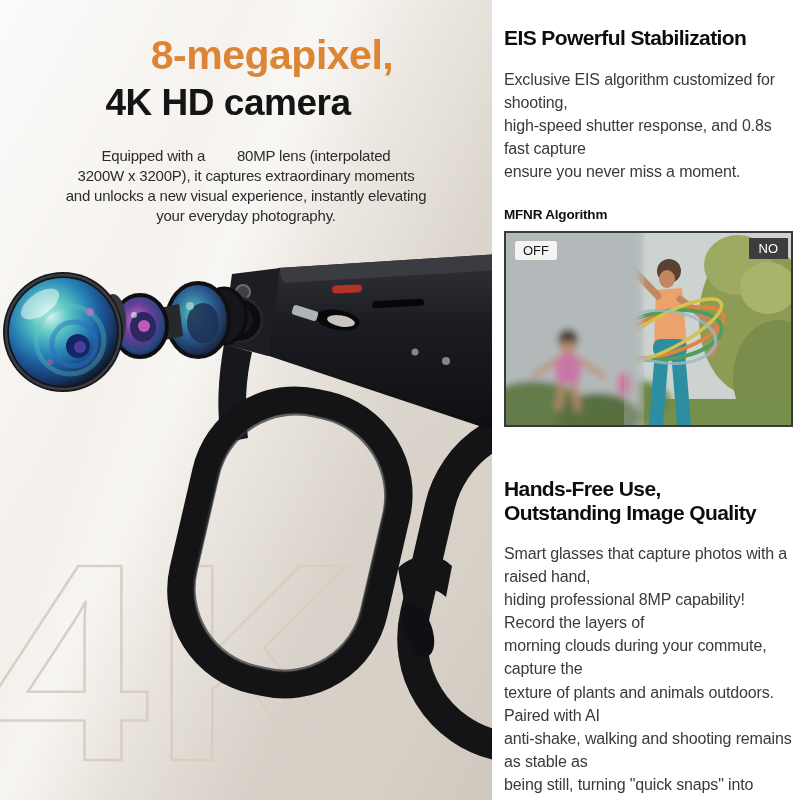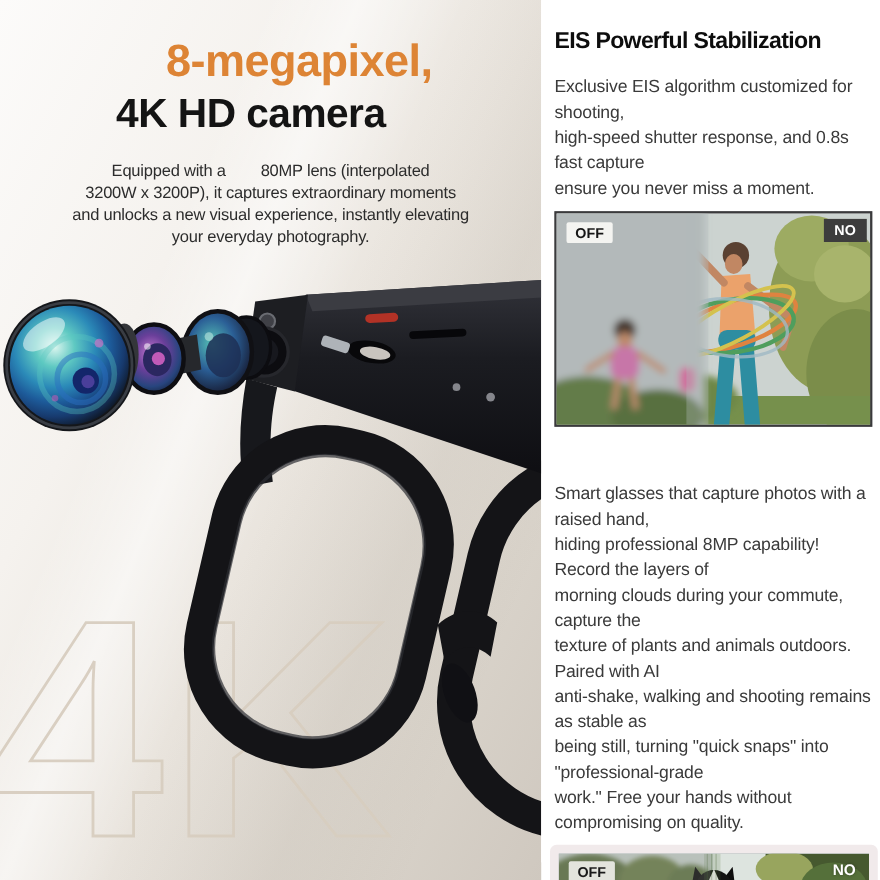--- a/index.html
+++ b/index.html
@@ -34,21 +34,21 @@
   .section-2 { margin-top:50px; }
   .sub-hdr { font-size:17px; font-weight:700; margin-top:12px; letter-spacing:0; }
 
   .compare { position:relative; margin-top:9px; width:289px; height:196px; border:2px solid #3a3a3c; background:#aaa; }
   .compare svg { display:block; width:100%; height:100%; }
 
   .hdr-card { position:relative; margin-left:-4px; margin-top:8px; width:298px; height:212px; background:#f1eaeb; border-radius:6px 6px 0 0; padding:8px; }
   .hdr-photo { position:relative; width:282px; height:186px; background:#9aa; overflow:hidden; }
   .hdr-photo svg { display:block; width:100%; height:100%; }
 
-  .badge { position:absolute; font-weight:700; line-height:1; }
+  .badge { position:absolute; font-weight:400; line-height:1; }
   .badge-off-1 { top:8px; left:9px; background:#f4f4f1; color:#161616; font-size:13px; padding:3px 8px; border-radius:2px; }
   .badge-no-1 { top:5px; right:3px; background:#3d3d3d; color:#ffffff; font-size:13px; padding:4px 10px; }
   .badge-off-2 { top:7px; left:9px; background:rgba(238,238,233,.92); color:#1a1a1a; font-size:13px; padding:3px 8px; border-radius:2px; }
   .badge-no-2 { top:7px; right:12px; background:transparent; color:#ffffff; font-size:14px; text-shadow:0 0 3px rgba(0,0,0,.4); }
 
   svg text { font-family:"Liberation Sans", sans-serif; }
 </style>
 </head>
 <body>
 
@@ -145,20 +145,21 @@
     </svg>
   </div>
 
   <div class="features">
 
     <section>
       <h2 class="feature-heading">EIS Powerful Stabilization</h2>
       <p class="feature-body">Exclusive EIS algorithm customized for shooting,
 high-speed shutter response, and 0.8s fast capture
 ensure you never miss a moment.</p>
+      <h3 class="feature-sub">MFNR Algorithm</h3>
 
       <figure class="compare">
         <svg viewBox="0 0 285 192" preserveAspectRatio="none">
           <defs>
               <filter id="bl5" x="-20%" y="-20%" width="140%" height="140%">
                 <feGaussianBlur stdDeviation="3.5"></feGaussianBlur>
               </filter>
             </defs>
           <rect width="285" height="192" fill="#ccd3d0"></rect>
           <g>
@@ -198,20 +199,22 @@
             <rect x="112" y="140" width="14" height="22" rx="5" fill="#cf6f9d"></rect>
           </g>
           <rect x="118" width="20" height="192" fill="#b3b9ba" opacity=".35"></rect>
         </svg>
         <div class="badge badge-off-1">OFF</div>
         <div class="badge badge-no-1">NO</div>
       </figure>
     </section>
 
     <section class="section-2">
+      <h2 class="feature-heading">Hands-Free Use,
+Outstanding Image Quality</h2>
       <p class="feature-body">Smart glasses that capture photos with a raised hand,
 hiding professional 8MP capability! Record the layers of
 morning clouds during your commute, capture the
 texture of plants and animals outdoors. Paired with AI
 anti-shake, walking and shooting remains as stable as
 being still, turning "quick snaps" into "professional-grade
 work." Free your hands without compromising on quality.</p>
 
       <div class="hdr-card">
         <figure class="hdr-photo">

